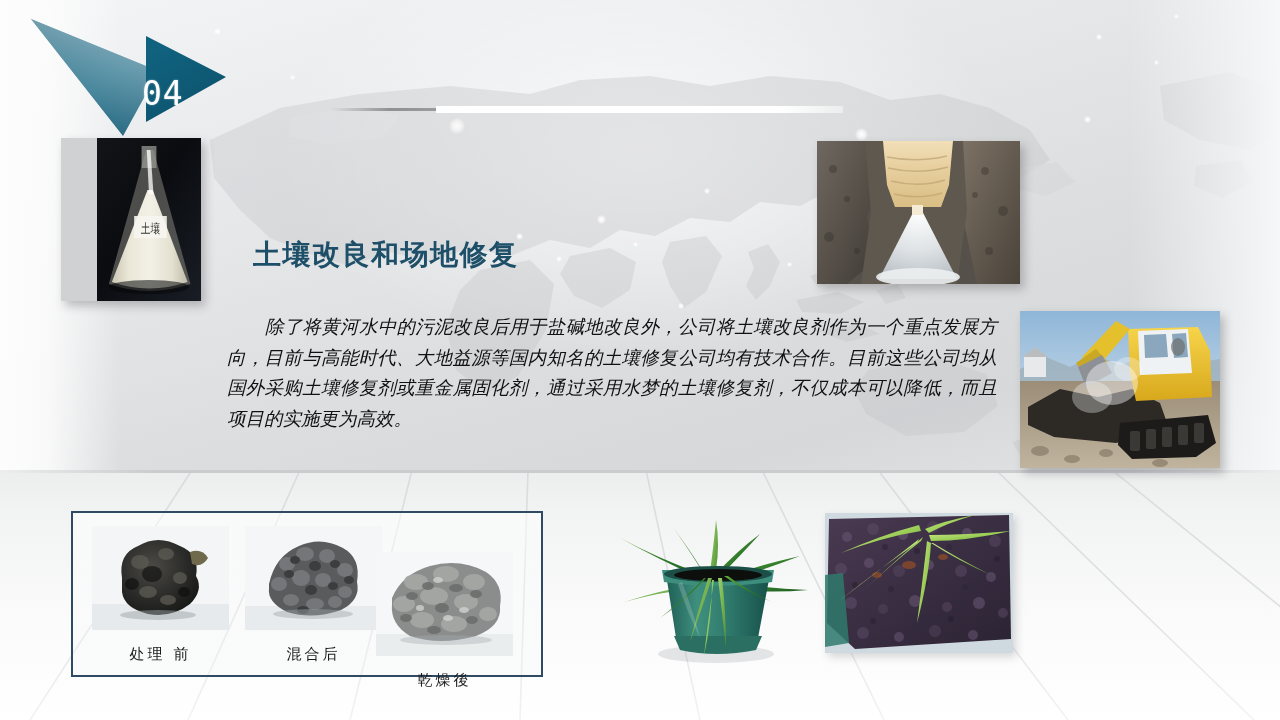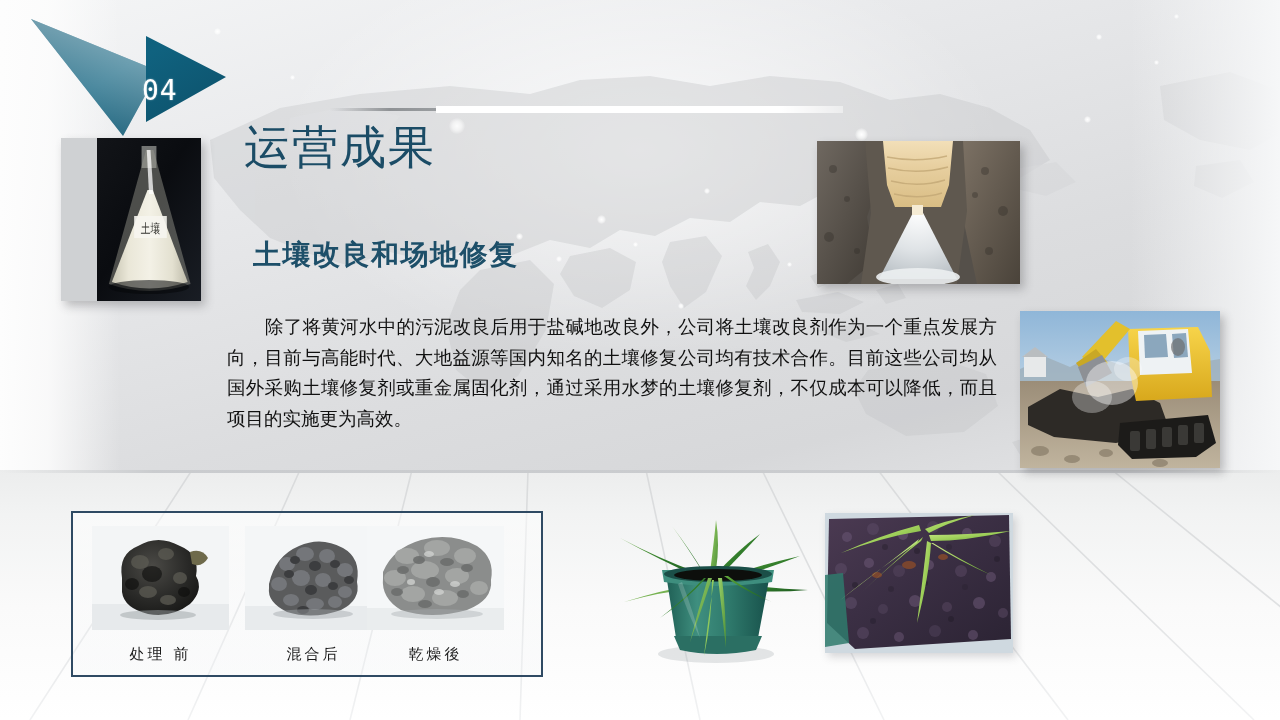--- a/index.html
+++ b/index.html
@@ -57,21 +57,21 @@
     background:linear-gradient(90deg,rgba(210,212,214,0) 0%,rgba(198,200,203,.9) 12%,rgba(198,200,203,.9) 88%,rgba(210,212,214,0) 100%);
   }
 
   
   .arrow-badge {
     position:absolute; left:26px; top:14px; width:205px; height:128px;
   }
   .arrow-badge svg { width:100%; height:100%; display:block; }
   .arrow-num {
     position:absolute; left:116px; top:60px;
-    font-size:28px; letter-spacing:1px;
+    font-size:33px; letter-spacing:1px;
     color:#ffffff; font-weight:300;
     font-family:"DejaVu Sans Mono","Liberation Mono",monospace;
     text-shadow:0 0 2px rgba(255,255,255,.5);
   }
 
   
   .divider {
     position:absolute; left:330px; top:106px; width:513px; height:9px;
   }
   .divider .seg-dark {
@@ -94,21 +94,21 @@
     font-size:28px; letter-spacing:1.5px;
     color:#1d4f69; font-weight:700;
     font-family:"DejaVu Sans","Liberation Sans",sans-serif;
   }
 
   
   .body-copy {
     position:absolute; left:227px; top:312px; width:770px;
     font-size:18.5px; line-height:1.66; color:#111111;
     font-family:"DejaVu Sans","Liberation Sans",sans-serif;
-    text-indent:38px; text-align:justify;
+    text-indent:38px; text-align:justify;font-style:italic;
   }
 
   
   .photo {
     position:absolute; overflow:hidden;
     box-shadow:4px 5px 9px rgba(70,72,76,.32);
     background:#cfd1d3;
   }
   .photo svg, .photo .inner { width:100%; height:100%; display:block; }
 
@@ -129,21 +129,21 @@
   .sample-cell {
     position:absolute; top:13px; width:137px; height:104px;
     overflow:hidden; background:#eef0f1;
   }
   .sample-cell svg { width:100%; height:100%; display:block; }
   .sample-cap {
     position:absolute; top:132px; width:137px; text-align:center;
     font-size:15px; color:#1a1a1a; letter-spacing:3px;
     font-family:"DejaVu Sans","Liberation Sans",sans-serif;
   }
-  .c1 { left:19px; }  .c2 { left:172px; } .c3 { left:294px; }
+  .c1 { left:19px; }  .c2 { left:172px; } .c3 { left:303px;margin-top:26px; }
 
   
   #plant-pot  { position:absolute; left:604px; top:516px; width:216px; height:150px; }
   #plant-soil { position:absolute; left:825px; top:513px; width:188px; height:140px;
                 box-shadow:3px 4px 8px rgba(80,84,90,.22); overflow:hidden; }
   #plant-pot svg, #plant-soil svg { width:100%; height:100%; display:block; }
 </style>
 </head>
 <body>
 
@@ -263,21 +263,20 @@
       <path d="M5,5 L120,52 L120,80 L97,122 Z" fill="url(#tailFade)" opacity=".55"></path>
     </svg>
     <div class="arrow-num">04</div>
   </div>
 
   <div class="divider">
     <div class="seg-dark"></div>
     <div class="seg-white"></div>
   </div>
 
-  <div class="slide-title">运营成果</div>
   <div class="slide-subtitle">土壤改良和场地修复</div>
 
   <div class="body-copy">除了将黄河水中的污泥改良后用于盐碱地改良外，公司将土壤改良剂作为一个重点发展方向，目前与高能时代、大地益源等国内知名的土壤修复公司均有技术合作。目前这些公司均从国外采购土壤修复剂或重金属固化剂，通过采用水梦的土壤修复剂，不仅成本可以降低，而且项目的实施更为高效。</div>
 
   <div class="photo" id="photo-flask">
     <svg viewBox="0 0 140 163" preserveAspectRatio="none">
       <defs>
         <linearGradient id="darkBg" x1="0" y1="0" x2="1" y2="1">
           <stop offset="0%" stop-color="#121418"></stop>
           <stop offset="45%" stop-color="#0a0c10"></stop>

